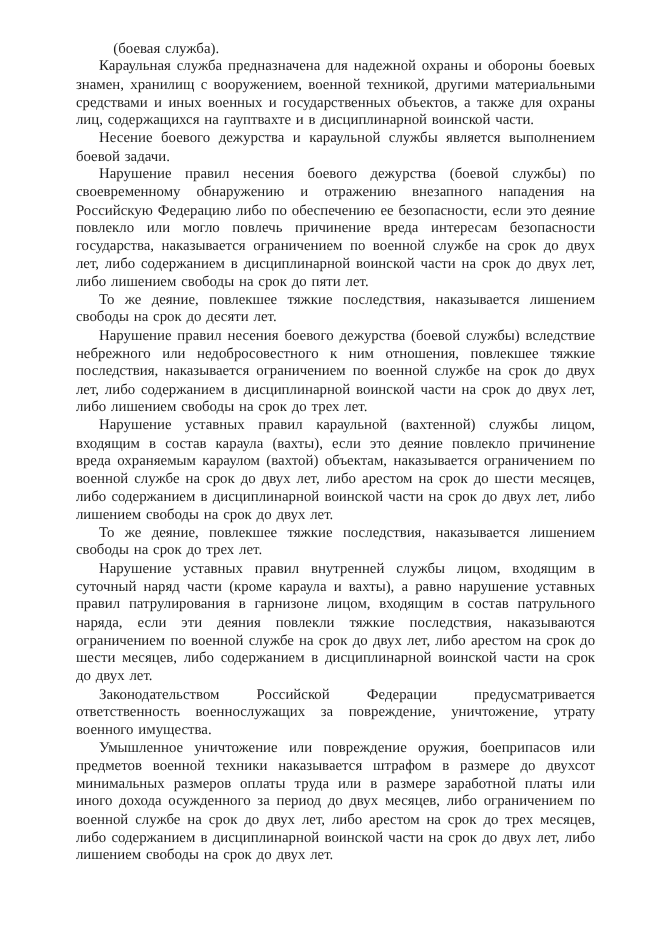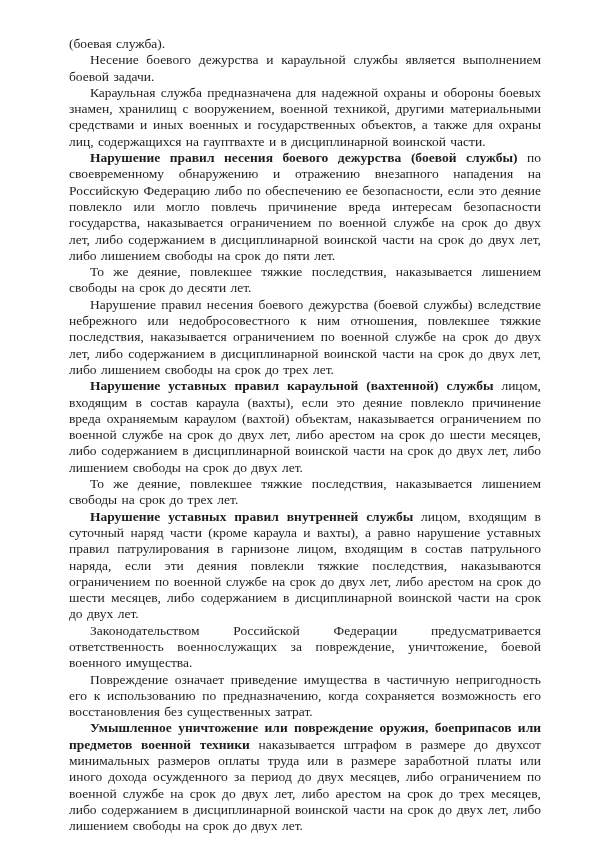--- a/index.html
+++ b/index.html
@@ -21,35 +21,35 @@
     color: #1d1d1d;
   }
   .para {
     margin: 0;
     text-align: justify;
     text-indent: 21px;
     word-spacing: 1px;
   }
   .para.no-indent {
     text-indent: 0;
+    margin-left: 34px;
   }
   .para b {
-    font-weight: bold;
+    font-weight: normal;
   }
 </style>
 </head>
 <body>
 
 <div class="page">
   <p class="para no-indent"><b></b><span>(боевая служба).</span></p>
+  <p class="para"><b></b><span>Караульная служба предназначена для надежной охраны и обороны боевых знамен, хранилищ с вооружением, военной техникой, другими материальными средствами и иных военных и государственных объектов, а также для охраны лиц, содержащихся на гауптвахте и в дисциплинарной воинской части.</span></p>
   <p class="para"><b></b><span>Несение боевого дежурства и караульной службы является выполнением боевой задачи.</span></p>
-  <p class="para"><b></b><span>Караульная служба предназначена для надежной охраны и обороны боевых знамен, хранилищ с вооружением, военной техникой, другими материальными средствами и иных военных и государственных объектов, а также для охраны лиц, содержащихся на гауптвахте и в дисциплинарной воинской части.</span></p>
   <p class="para"><b>Нарушение правил несения боевого дежурства (боевой службы)</b><span> по своевременному обнаружению и отражению внезапного нападения на Российскую Федерацию либо по обеспечению ее безопасности, если это деяние повлекло или могло повлечь причинение вреда интересам безопасности государства, наказывается ограничением по военной службе на срок до двух лет, либо содержанием в дисциплинарной воинской части на срок до двух лет, либо лишением свободы на срок до пяти лет.</span></p>
   <p class="para"><b></b><span>То же деяние, повлекшее тяжкие последствия, наказывается лишением свободы на срок до десяти лет.</span></p>
   <p class="para"><b></b><span>Нарушение правил несения боевого дежурства (боевой службы) вследствие небрежного или недобросовестного к ним отношения, повлекшее тяжкие последствия, наказывается ограничением по военной службе на срок до двух лет, либо содержанием в дисциплинарной воинской части на срок до двух лет, либо лишением свободы на срок до трех лет.</span></p>
   <p class="para"><b>Нарушение уставных правил караульной (вахтенной) службы</b><span> лицом, входящим в состав караула (вахты), если это деяние повлекло причинение вреда охраняемым караулом (вахтой) объектам, наказывается ограничением по военной службе на срок до двух лет, либо арестом на срок до шести месяцев, либо содержанием в дисциплинарной воинской части на срок до двух лет, либо лишением свободы на срок до двух лет.</span></p>
   <p class="para"><b></b><span>То же деяние, повлекшее тяжкие последствия, наказывается лишением свободы на срок до трех лет.</span></p>
   <p class="para"><b>Нарушение уставных правил внутренней службы</b><span> лицом, входящим в суточный наряд части (кроме караула и вахты), а равно нарушение уставных правил патрулирования в гарнизоне лицом, входящим в состав патрульного наряда, если эти деяния повлекли тяжкие последствия, наказываются ограничением по военной службе на срок до двух лет, либо арестом на срок до шести месяцев, либо содержанием в дисциплинарной воинской части на срок до двух лет.</span></p>
-  <p class="para"><b></b><span>Законодательством Российской Федерации предусматривается ответственность военнослужащих за повреждение, уничтожение, боевой военного имущества.</span></p>
-  <p class="para"><b></b><span>Повреждение означает приведение имущества в частичную непригодность его к использованию по предназначению, когда сохраняется возможность его восстановления без существенных затрат.</span></p>
+  <p class="para"><b></b><span>Законодательством Российской Федерации предусматривается ответственность военнослужащих за повреждение, уничтожение, утрату военного имущества.</span></p>
   <p class="para"><b>Умышленное уничтожение или повреждение оружия, боеприпасов или предметов военной техники</b><span> наказывается штрафом в размере до двухсот минимальных размеров оплаты труда или в размере заработной платы или иного дохода осужденного за период до двух месяцев, либо ограничением по военной службе на срок до двух лет, либо арестом на срок до трех месяцев, либо содержанием в дисциплинарной воинской части на срок до двух лет, либо лишением свободы на срок до двух лет.</span></p>
 
 </div>
 
 </body></html>

